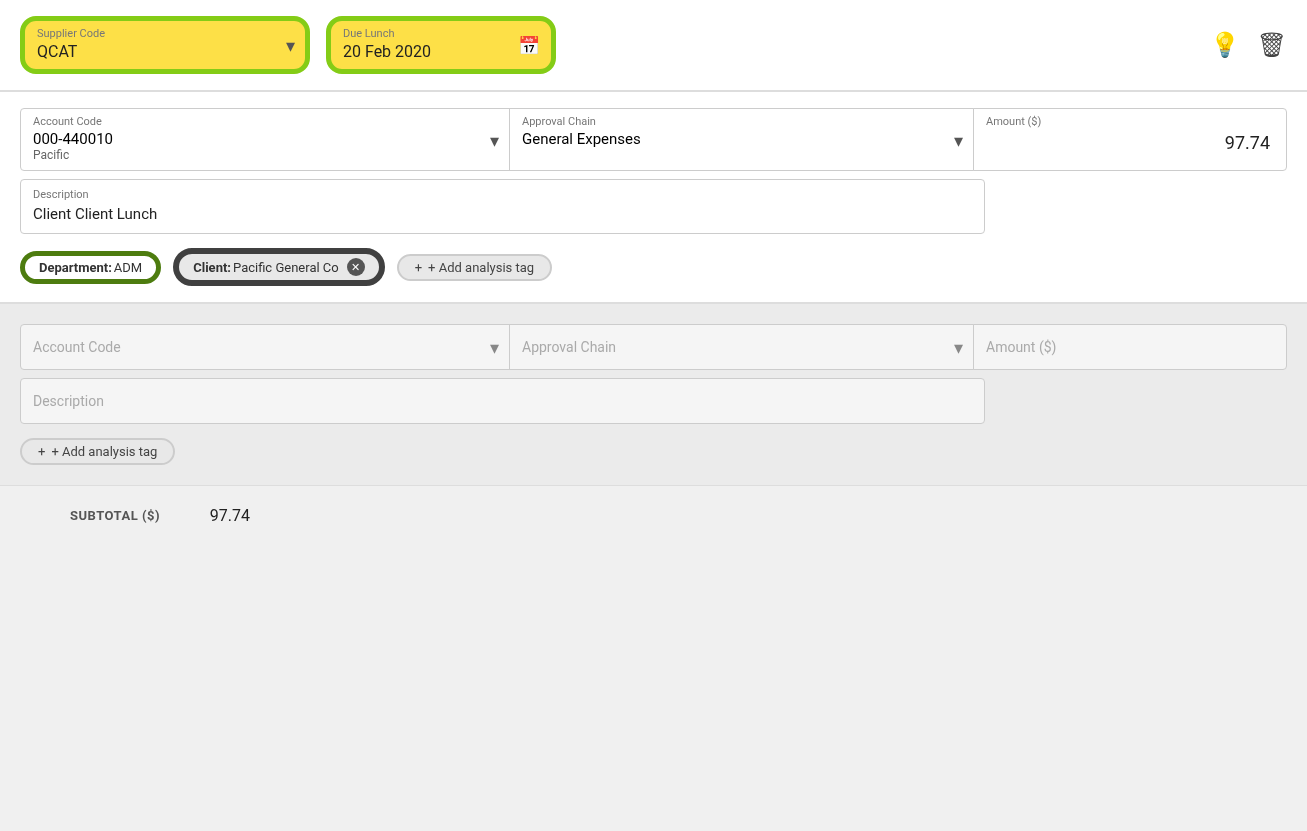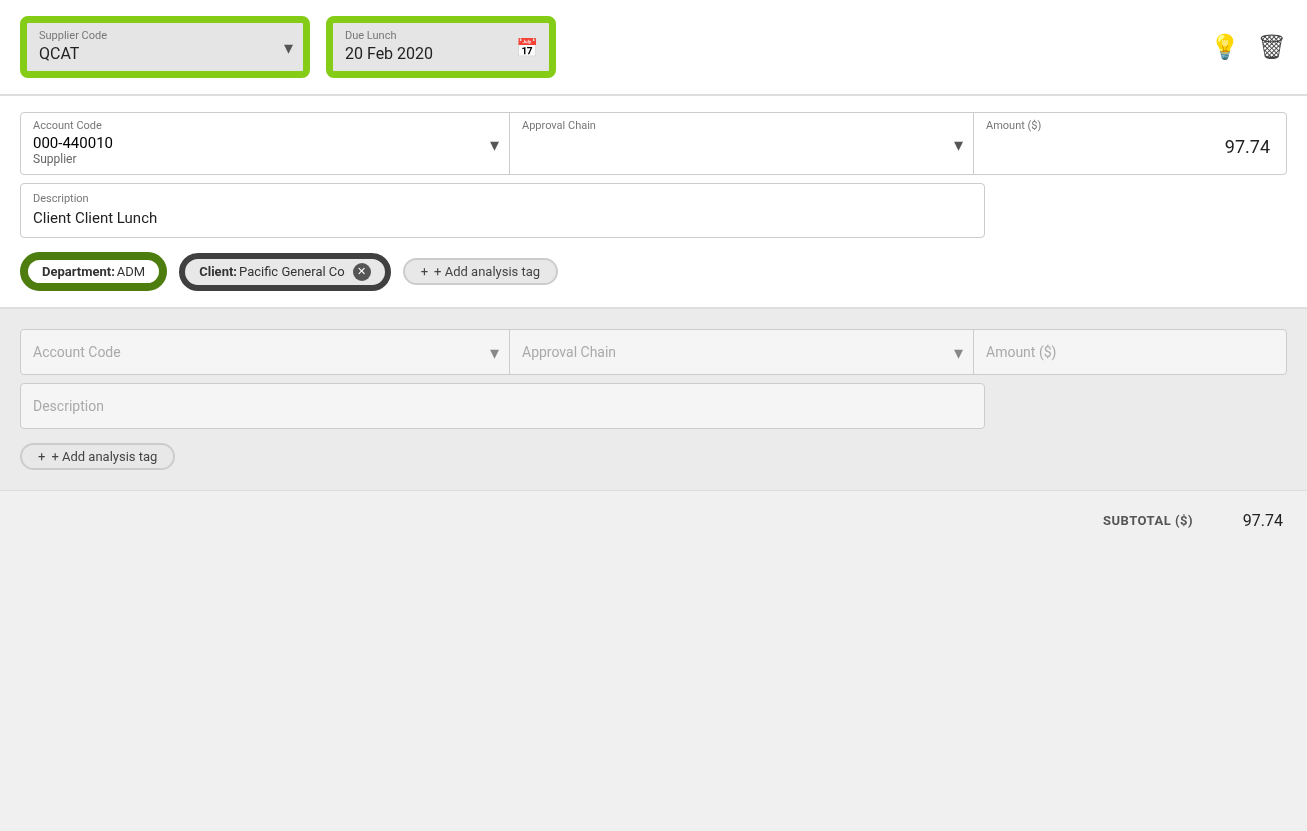--- a/index.html
+++ b/index.html
@@ -22,23 +22,23 @@
     .top-section {
       background: #fff;
       padding: 16px 20px 16px 20px;
       display: flex;
       align-items: center;
       border-bottom: 1px solid #ddd;
       gap: 16px;
     }
     .field-group {
       position: relative;
-      border: 7px solid #84cc16;
-      border-radius: 8px;
-      background: #e5e5e5;
+      border: 5px solid #84cc16;
+      border-radius: 16px;
+      background: #fde047;
       padding: 6px 12px 8px 12px;
       min-width: 180px;
     }
     .field-group label {
       font-size: 11px;
       color: #777;
       display: block;
       margin-bottom: 2px;
     }
     .field-group .field-value {
@@ -179,21 +179,21 @@
     .tag {
       display: flex;
       align-items: center;
       border: 2px solid #333;
       border-radius: 20px;
       padding: 4px 14px;
       font-size: 13px;
       cursor: pointer;
     }
     .tag.outlined {
-      border: 8px solid #4d7c0f;
+      border: 5px solid #4d7c0f;
       background: #fff;
     }
     .tag.filled {
       border: 6px solid #404040;
       background: #e8e8e8;
       border-radius: 20px;
     }
     .tag .tag-key { font-weight: 700; }
     .tag .tag-val { margin-left: 2px; text-align: right; }
     .tag .close-btn {
@@ -266,24 +266,24 @@
       flex: 0 0 965px;
     }
     .empty-desc .placeholder {
       font-size: 14px;
       color: #aaa;
     }
 
     
     .footer {
       background: #f0f0f0;
-      padding: 20px 24px 20px 16px;
+      padding: 20px 24px 20px 0;
       border-top: 1px solid #ddd;
       display: flex;
-      flex-direction: column;
+      flex-direction: row;
       align-items: flex-end;
       gap: 6px;
     }
     .footer-row {
       display: flex;
       align-items: center;
       gap: 20px;
     }
     .footer-label {
       font-size: 13px;
@@ -325,25 +325,26 @@
     </div>
   </div>
 
   <div class="divider"></div>
 
   <div class="line-item">
     <div class="line-row">
       <div class="line-field account-field">
         <label>Account Code</label>
         <div class="field-value">000-440010</div>
-        <div class="sub-value">Supplier</div>
+        <div class="sub-value">Pacific</div>
         <span class="dropdown-arrow">▾</span>
       </div>
       <div class="line-field approval-field">
         <label>Approval Chain</label>
+        <div class="field-value">General Expenses</div>
         <span class="dropdown-arrow">▾</span>
       </div>
       <div class="line-field amount-field">
         <label>Amount ($)</label>
         <div class="amount-value">97.74</div>
       </div>
     </div>
 
     <div class="desc-row">
       <div class="desc-field">

